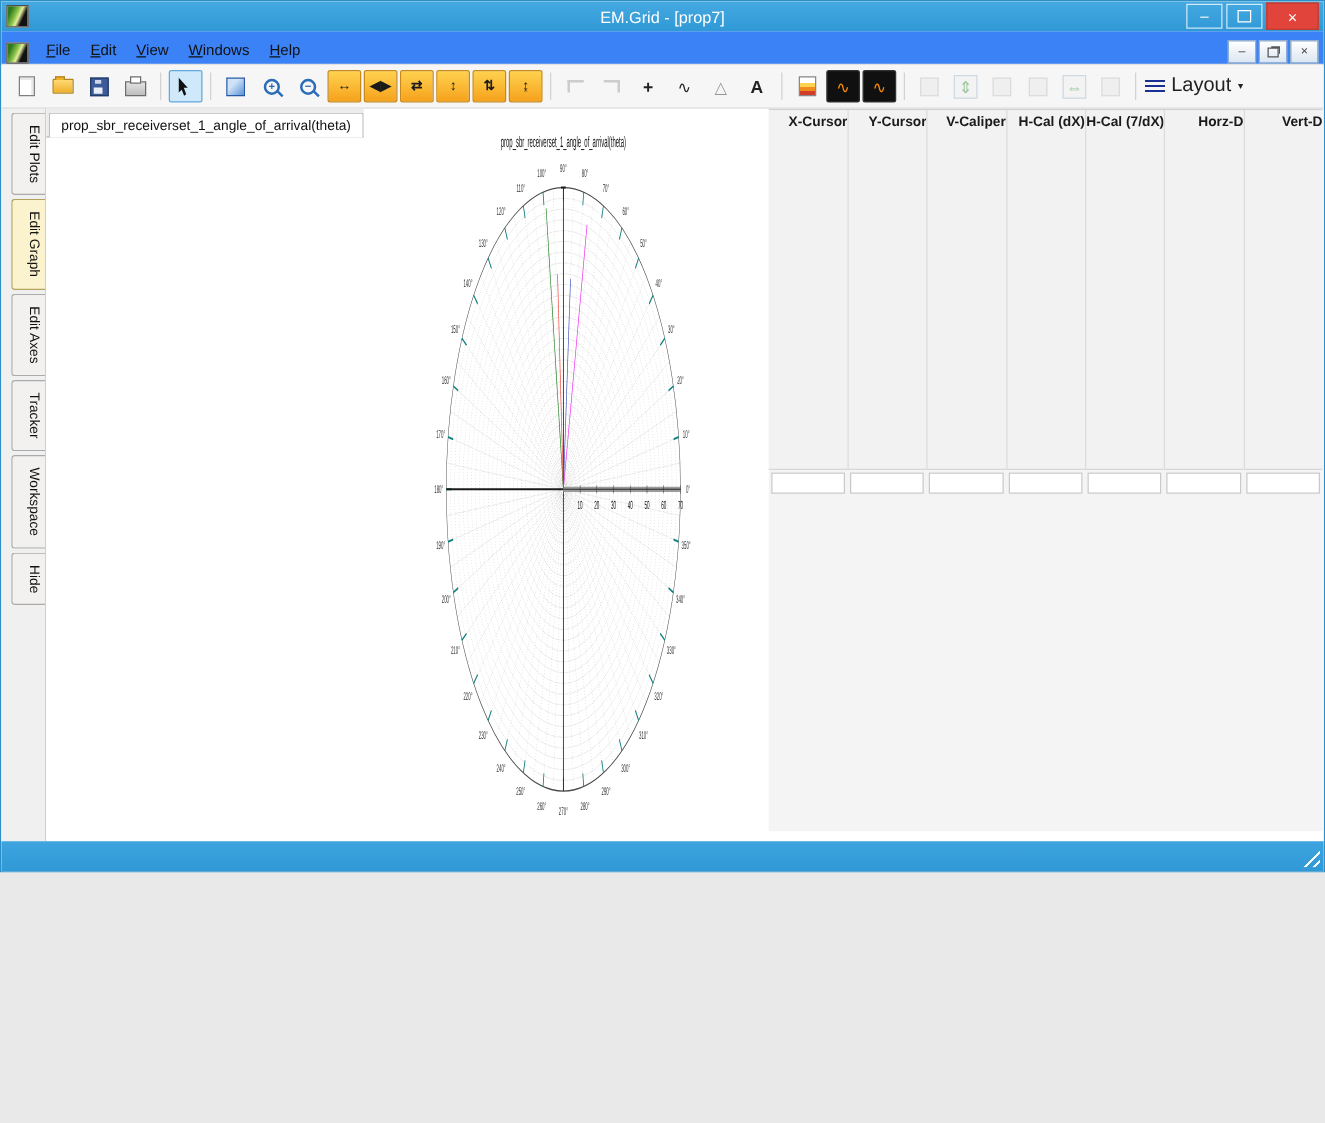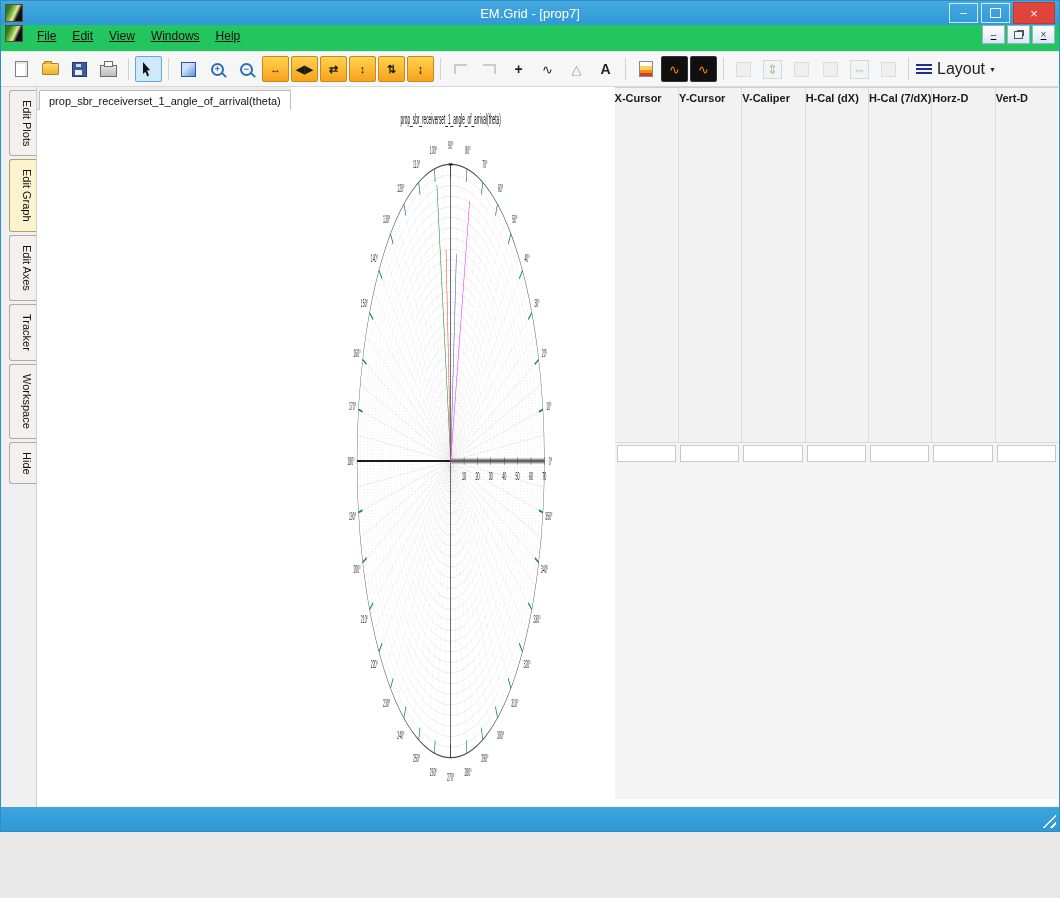--- a/index.html
+++ b/index.html
@@ -1,34 +1,34 @@
 <!DOCTYPE html>
 <html><head>
 <meta charset="utf-8">
 <style>
   html,body{margin:0;padding:0;background:#e9e9e9;font-family:"Liberation Sans",sans-serif;}
-  .window{width:1060px;height:832px;box-sizing:border-box;border:1px solid #2e8fc6;background:#fff;
+  .window{width:1060px;height:698px;box-sizing:border-box;border:1px solid #2e8fc6;background:#fff;
           display:flex;flex-direction:column;overflow:hidden;}
 
   
   .titlebar{height:24px;flex:0 0 24px;background:linear-gradient(#46a9e1,#2f99d6);display:flex;
             align-items:center;position:relative;padding:0 4px;}
   .app-logo{width:16px;height:16px;border:1px solid #4d4d4d;background:
             linear-gradient(115deg,#2f7a1f 18%,#8bc34a 42%,#e6ee9c 55%,#111 72%,#111 100%);
             background-color:#fff;flex:0 0 16px;}
   .title{position:absolute;left:0;right:0;text-align:center;color:#fff;font-size:13px;pointer-events:none;}
   .win-controls{margin-left:auto;display:flex;align-items:center;z-index:2;}
   .wc{width:27px;height:18px;display:flex;align-items:center;justify-content:center;color:#fff;
       font-size:12px;margin-left:3px;border:1px solid rgba(255,255,255,.75);background:transparent;cursor:default;}
   .wc.close{width:40px;height:20px;background:#e0443a;border-color:#c03a30;font-size:13px;}
   .maxbox{width:9px;height:8px;border:1px solid #fff;display:block;}
 
   
-  .menubar{height:26px;flex:0 0 26px;background:#22c55e;border-bottom:1px solid #e2e2e2;
-           display:flex;align-items:flex-start;padding:0 4px;text-decoration:underline;}
+  .menubar{height:26px;flex:0 0 26px;background:#3b82f6;border-bottom:1px solid #e2e2e2;
+           display:flex;align-items:flex-end;padding:0 4px;}
   .menubar .app-logo{width:15px;height:15px;margin-right:6px;}
   .menu-item{font-size:12px;color:#111;padding:4px 8px;cursor:default;}
   .menu-item u{text-decoration:underline;}
   .mdi-controls{margin-left:auto;display:flex;}
   .mdi{width:21px;height:17px;border:1px solid #98b1cb;background:linear-gradient(#fff,#dbe6f2);
        display:flex;align-items:center;justify-content:center;font-size:10px;color:#444;margin-left:2px;}
   .restorebox{width:7px;height:6px;border:1px solid #555;box-shadow:2px -2px 0 -1px #555;display:block;}
 
   
   .toolbar{height:34px;flex:0 0 34px;background:#f6f6f6;border-bottom:1px solid #d8d8d8;
@@ -90,21 +90,21 @@
             display:flex;align-items:flex-end;padding-left:2px;}
   .doc-tab{font-size:11px;color:#111;background:#fff;border:1px solid #bdbdbd;border-bottom:none;
            padding:4px 9px 3px;margin-bottom:-1px;border-radius:2px 2px 0 0;}
 
   .plot-area{flex:1;position:relative;min-height:0;}
   .plot-area svg{position:absolute;inset:0;width:100%;height:100%;}
   .plot-area text{font-family:"Liberation Sans",sans-serif;}
 
   .status-table{flex:0 0 auto;display:grid;grid-template-columns:repeat(7,1fr);
                 border-top:1px solid #cfcfcf;margin:0 1px 8px 0;background:#f4f4f4;}
-  .st-h{font-size:11px;font-weight:bold;color:#1a1a1a;text-align:left;padding:4px 0 3px;
+  .st-h{font-size:11px;font-weight:bold;color:#1a1a1a;text-align:right;padding:4px 0 3px;
         background:#f2f2f2;border-bottom:1px solid #d7d7d7;}
   .st-h + .st-h{border-left:1px solid #dcdcdc;}
   .st-v{height:15px;background:#fff;border:1px solid #c9c9c9;margin:2px 2px 3px;}
 
   
   .bottombar{height:24px;flex:0 0 24px;background:linear-gradient(#3ea4df,#2f99d6);position:relative;}
   .grip{position:absolute;right:3px;bottom:3px;width:14px;height:14px;
         background:repeating-linear-gradient(135deg,rgba(255,255,255,.95) 0 2px,rgba(0,0,0,0) 2px 5px);
         clip-path:polygon(100% 0,100% 100%,0 100%);}
 </style>

